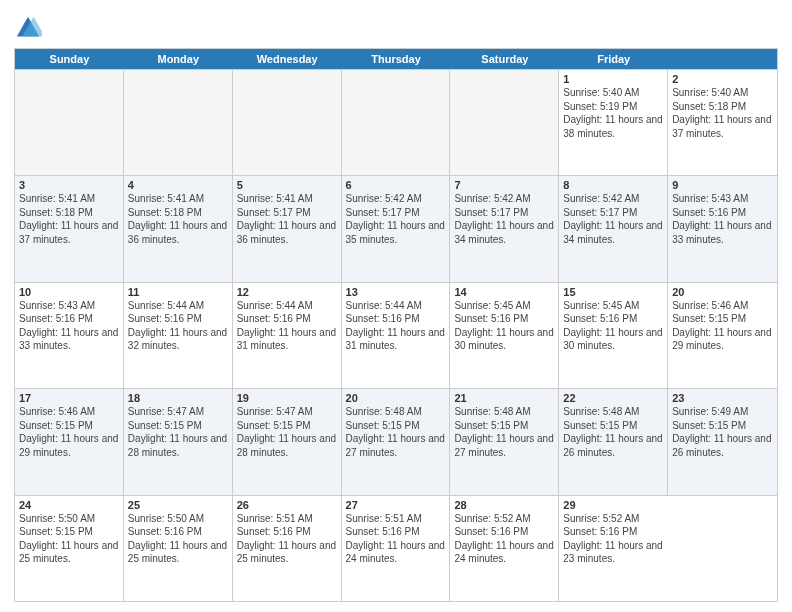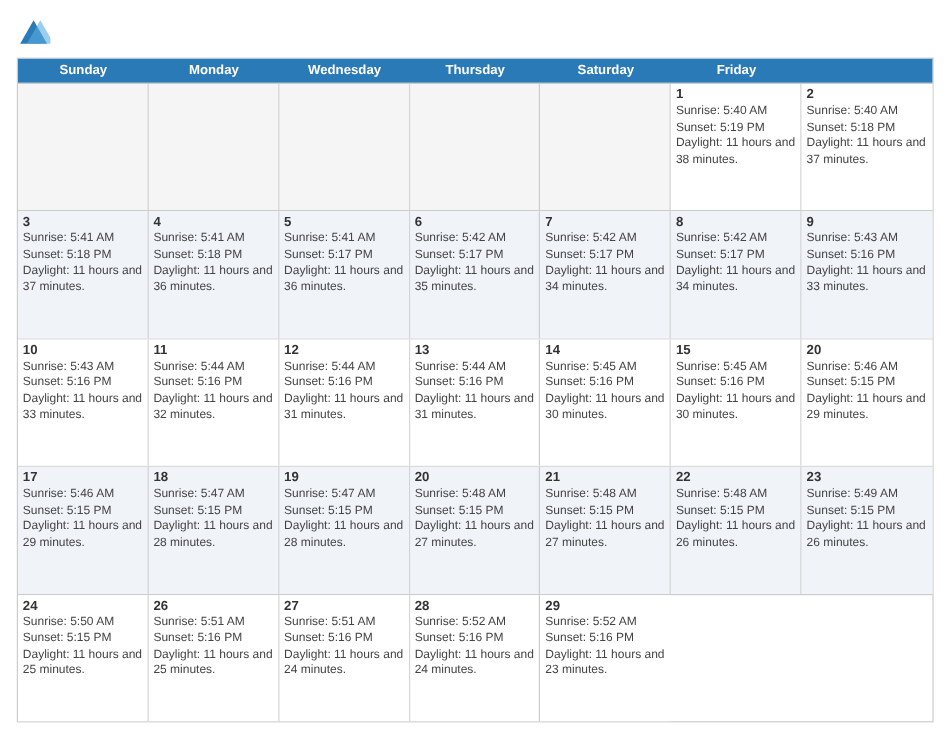--- a/index.html
+++ b/index.html
@@ -328,20 +328,27 @@
         </div>
         <div class="cal-row">
           <div class="cal-cell">
             <span class="day-num">24</span>
             <div class="day-info">Sunrise: 5:50 AM
 Sunset: 5:15 PM
 Daylight: 11 hours
 and 25 minutes.</div>
           </div>
           <div class="cal-cell">
+            <span class="day-num">25</span>
+            <div class="day-info">Sunrise: 5:50 AM
+Sunset: 5:16 PM
+Daylight: 11 hours
+and 25 minutes.</div>
+          </div>
+          <div class="cal-cell">
             <span class="day-num">26</span>
             <div class="day-info">Sunrise: 5:51 AM
 Sunset: 5:16 PM
 Daylight: 11 hours
 and 25 minutes.</div>
           </div>
           <div class="cal-cell">
             <span class="day-num">27</span>
             <div class="day-info">Sunrise: 5:51 AM
 Sunset: 5:16 PM

